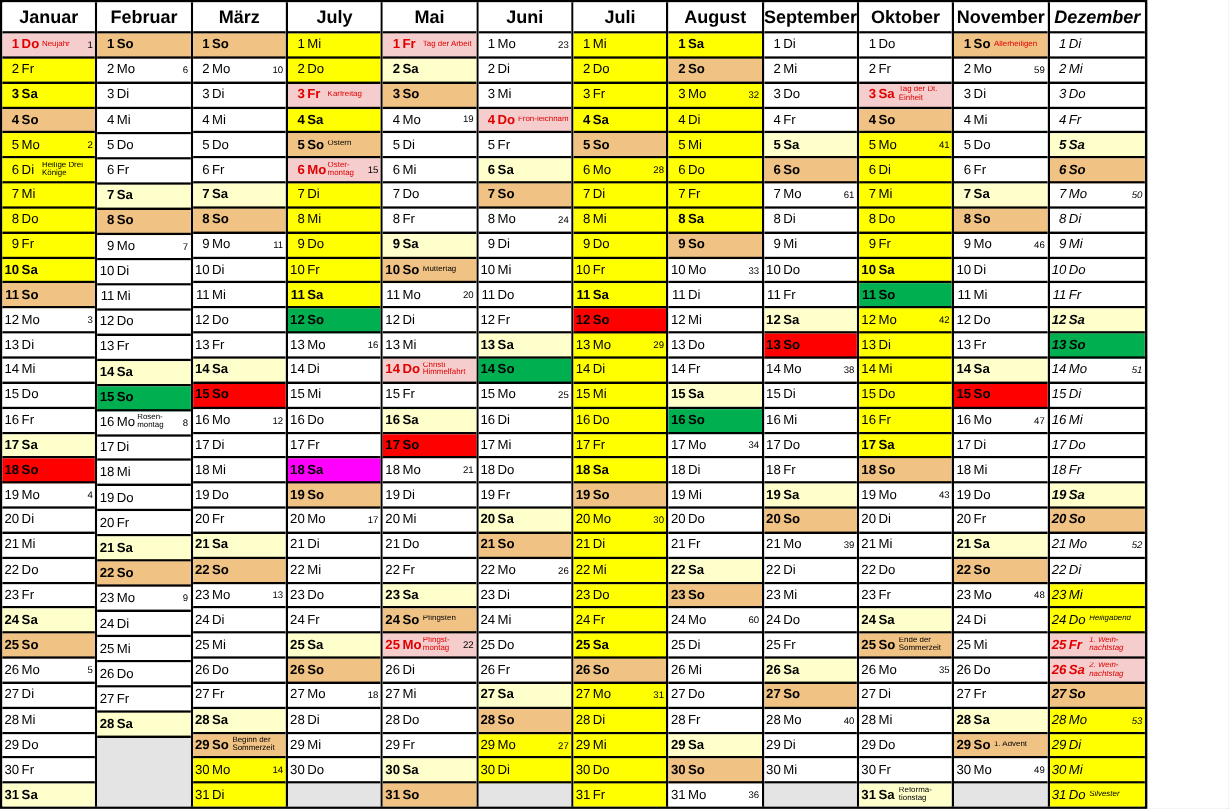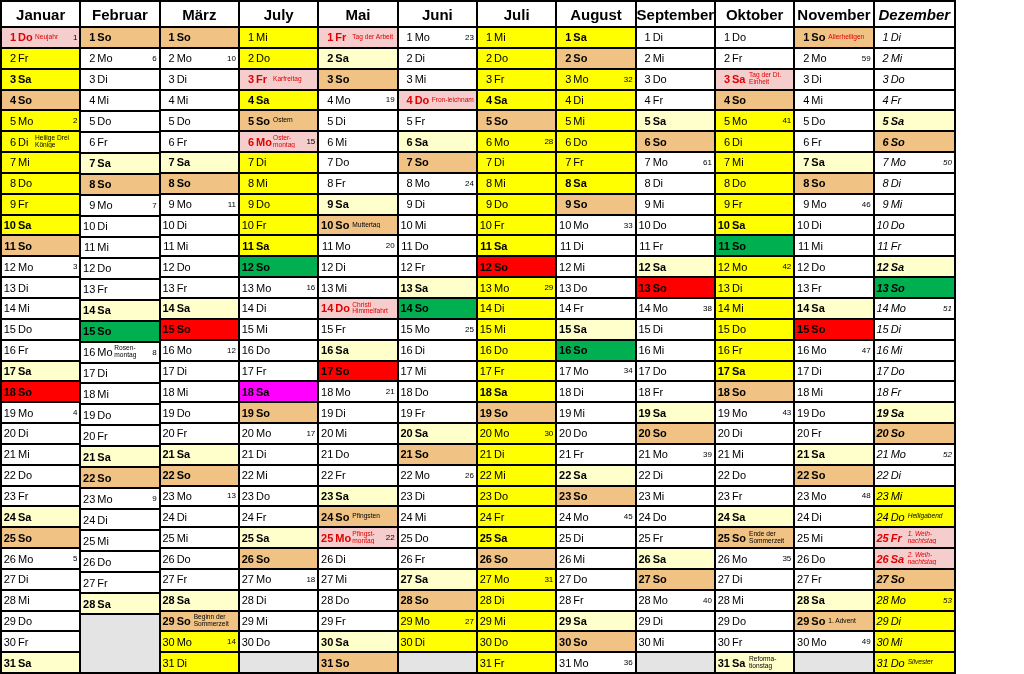--- a/index.html
+++ b/index.html
@@ -1092,21 +1092,21 @@
           <span class="day-num">22</span>
           <span class="day-wd">Sa</span>
         </div>
         <div class="day-cell bg-t bold">
           <span class="day-num">23</span>
           <span class="day-wd">So</span>
         </div>
         <div class="day-cell bg-w">
           <span class="day-num">24</span>
           <span class="day-wd">Mo</span>
-          <span class="day-week">45</span>
+          <span class="day-week">60</span>
         </div>
         <div class="day-cell bg-w">
           <span class="day-num">25</span>
           <span class="day-wd">Di</span>
         </div>
         <div class="day-cell bg-w">
           <span class="day-num">26</span>
           <span class="day-wd">Mi</span>
         </div>
         <div class="day-cell bg-w">

